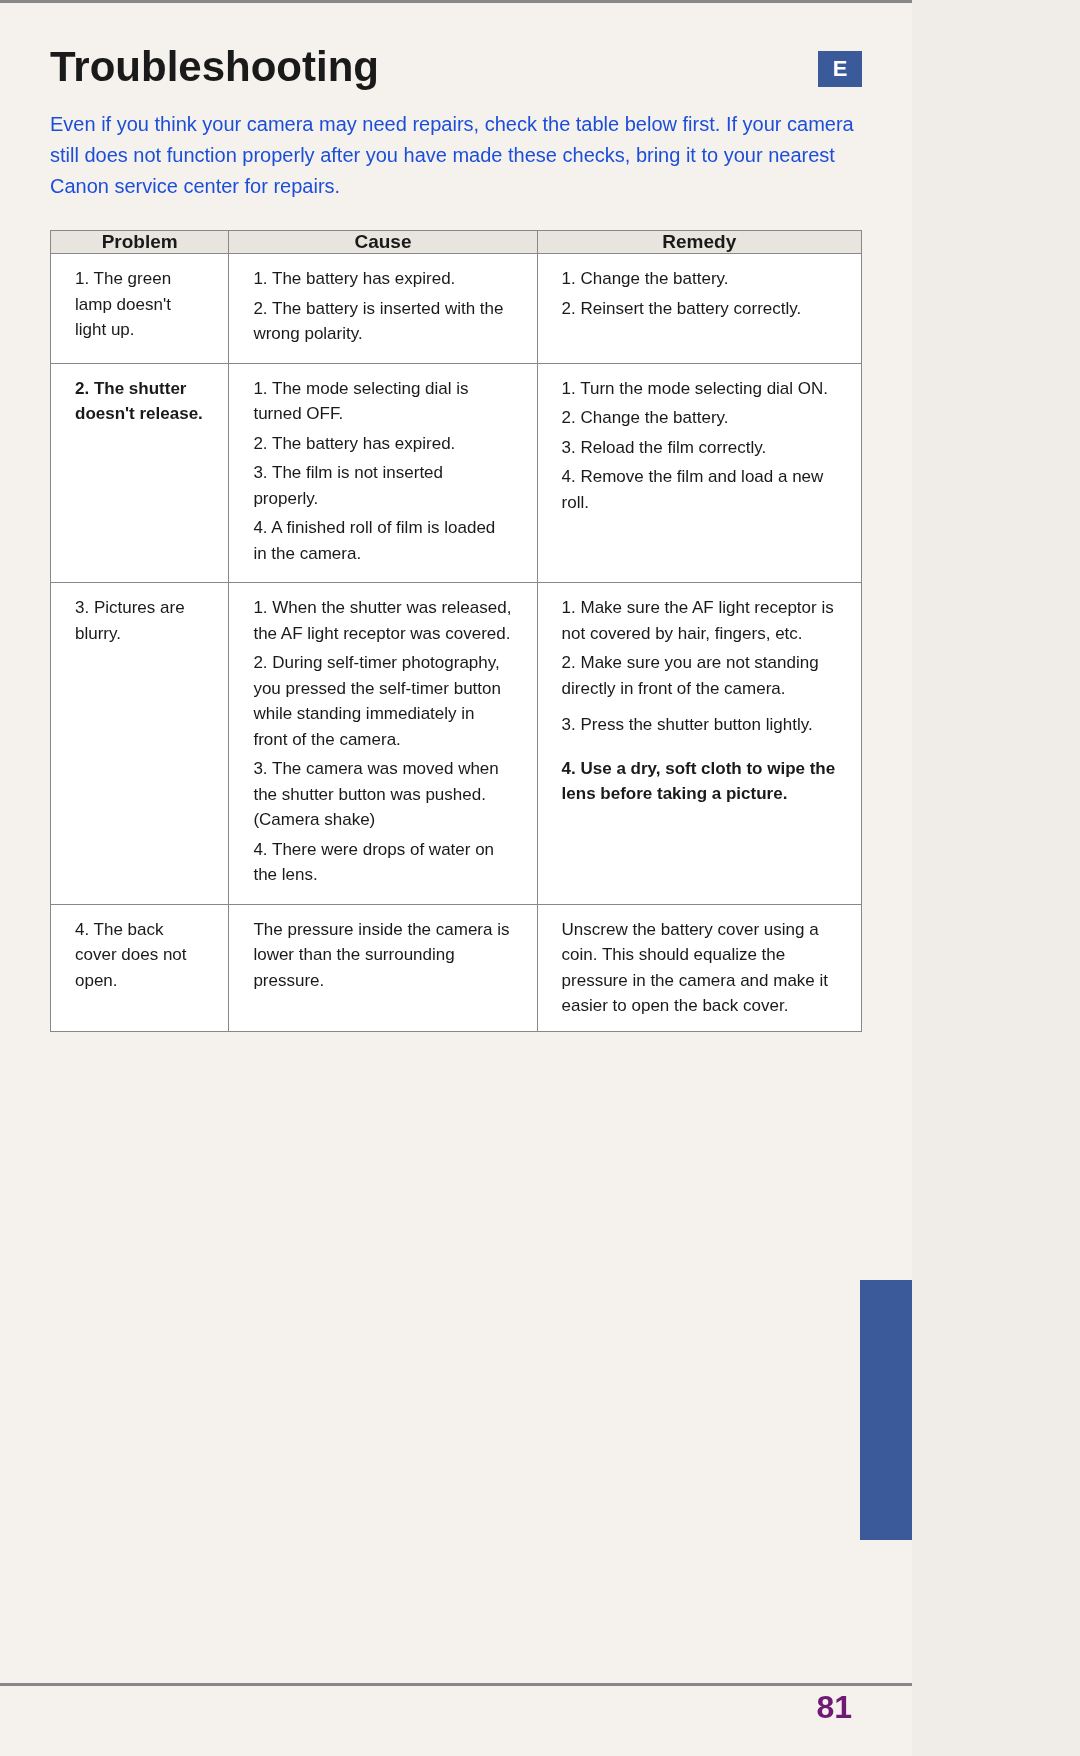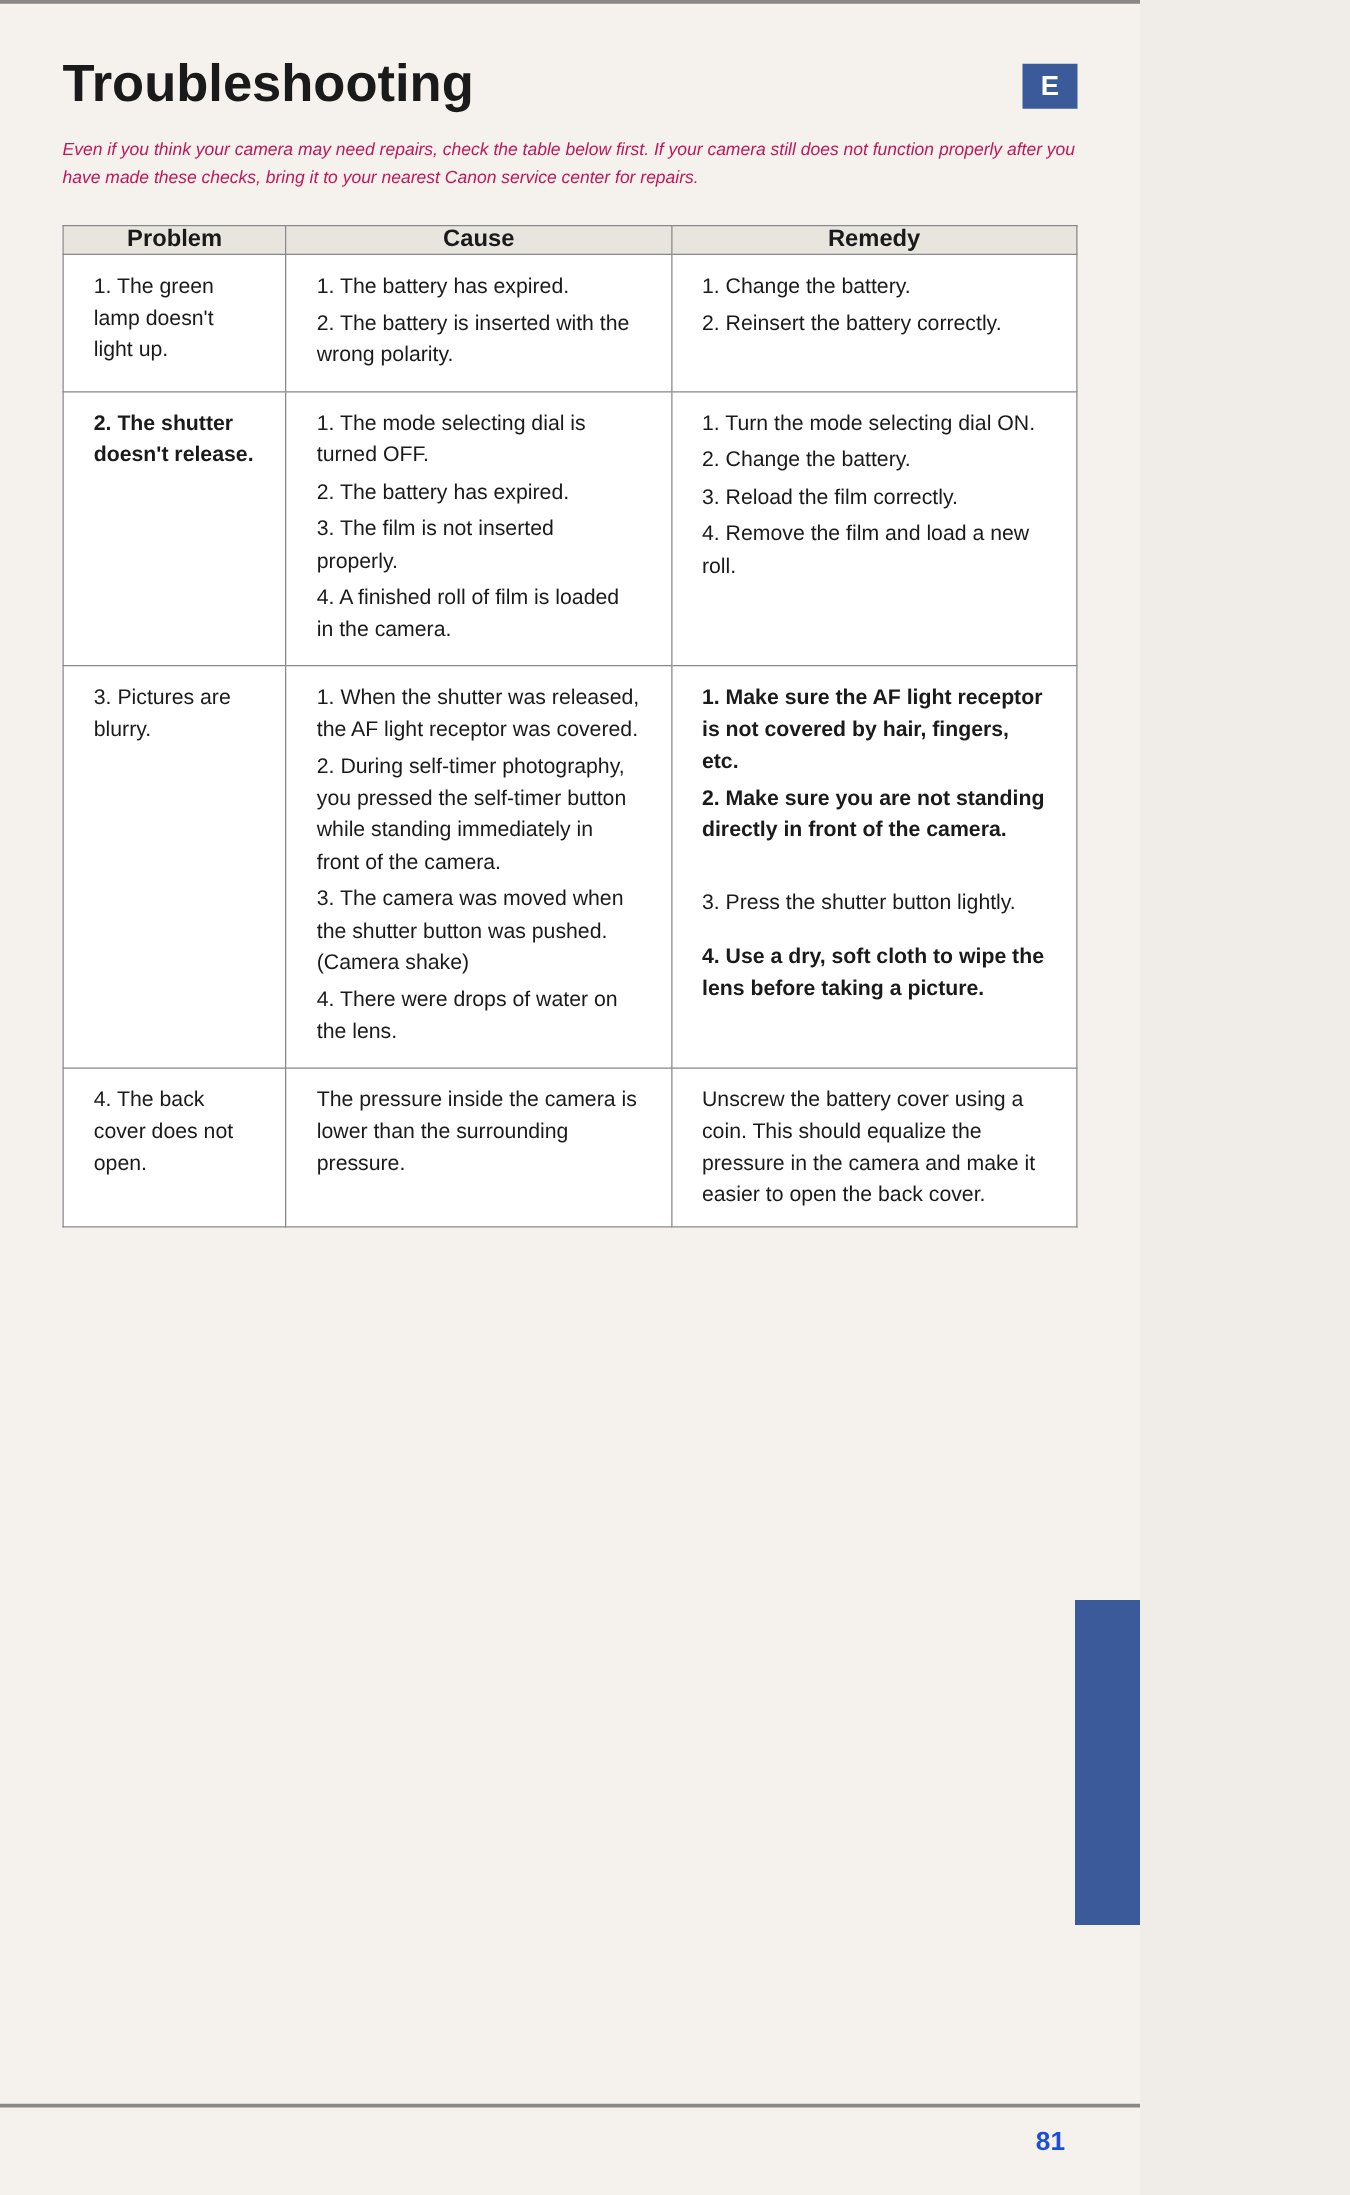--- a/index.html
+++ b/index.html
@@ -38,25 +38,24 @@
       font-size: 22px;
       font-weight: bold;
       width: 44px;
       height: 36px;
       display: flex;
       align-items: center;
       justify-content: center;
       margin-top: 8px;
     }
     .intro-text {
-      font-size: 14px;
+      font-size: 20px;
       line-height: 1.55;
-      color: #be185d;
+      color: #1d4ed8;
       margin-bottom: 28px;
-      font-style: italic;
     }
     .troubleshoot-table {
       width: 100%;
       border-collapse: collapse;
       border: 1.5px solid #888;
       background: #fff;
     }
     .troubleshoot-table th {
       background: #e8e4de;
       font-weight: bold;
@@ -98,23 +97,23 @@
       right: 0;
       top: 1280px;
       width: 52px;
       background: #3a5a9a;
       height: 260px;
     }
     .footer-page-num {
       position: absolute;
       bottom: 30px;
       right: 60px;
-      font-size: 21px;
-      font-weight: bold;
-      color: #1d4ed8;
+      font-size: 32px;
+      font-weight: bold;
+      color: #701a75;
     }
     .divider-top {
       width: 100%;
       height: 3px;
       background: #888;
       margin-bottom: 0;
     }
     .divider-bottom {
       width: 100%;
       height: 3px;
@@ -184,21 +183,21 @@
             <td class="col-problem" style="font-weight: normal;">3. Pictures are blurry.</td>
             <td class="col-cause">
               <ul class="numbered-list">
                 <li>1. When the shutter was released, the AF light receptor was covered.</li>
                 <li>2. During self-timer photography, you pressed the self-timer button while standing immediately in front of the camera.</li>
                 <li>3. The camera was moved when the shutter button was pushed. (Camera shake)</li>
                 <li>4. There were drops of water on the lens.</li>
               </ul>
             </td>
             <td class="col-remedy">
-              <ul class="numbered-list" style="margin-bottom: 32px; font-weight: bold;">
+              <ul class="numbered-list" style="margin-bottom: 11px;">
                 <li>1. Make sure the AF light receptor is not covered by hair, fingers, etc.</li>
                 <li>2. Make sure you are not standing directly in front of the camera.</li>
               </ul>
               <ul class="numbered-list" style="margin-bottom: 18px;">
                 <li>3. Press the shutter button lightly.</li>
               </ul>
               <ul class="numbered-list" style="margin-bottom: 4px; font-weight: bold;">
                 <li>4. Use a dry, soft cloth to wipe the lens before taking a picture.</li>
               </ul>
             </td>

